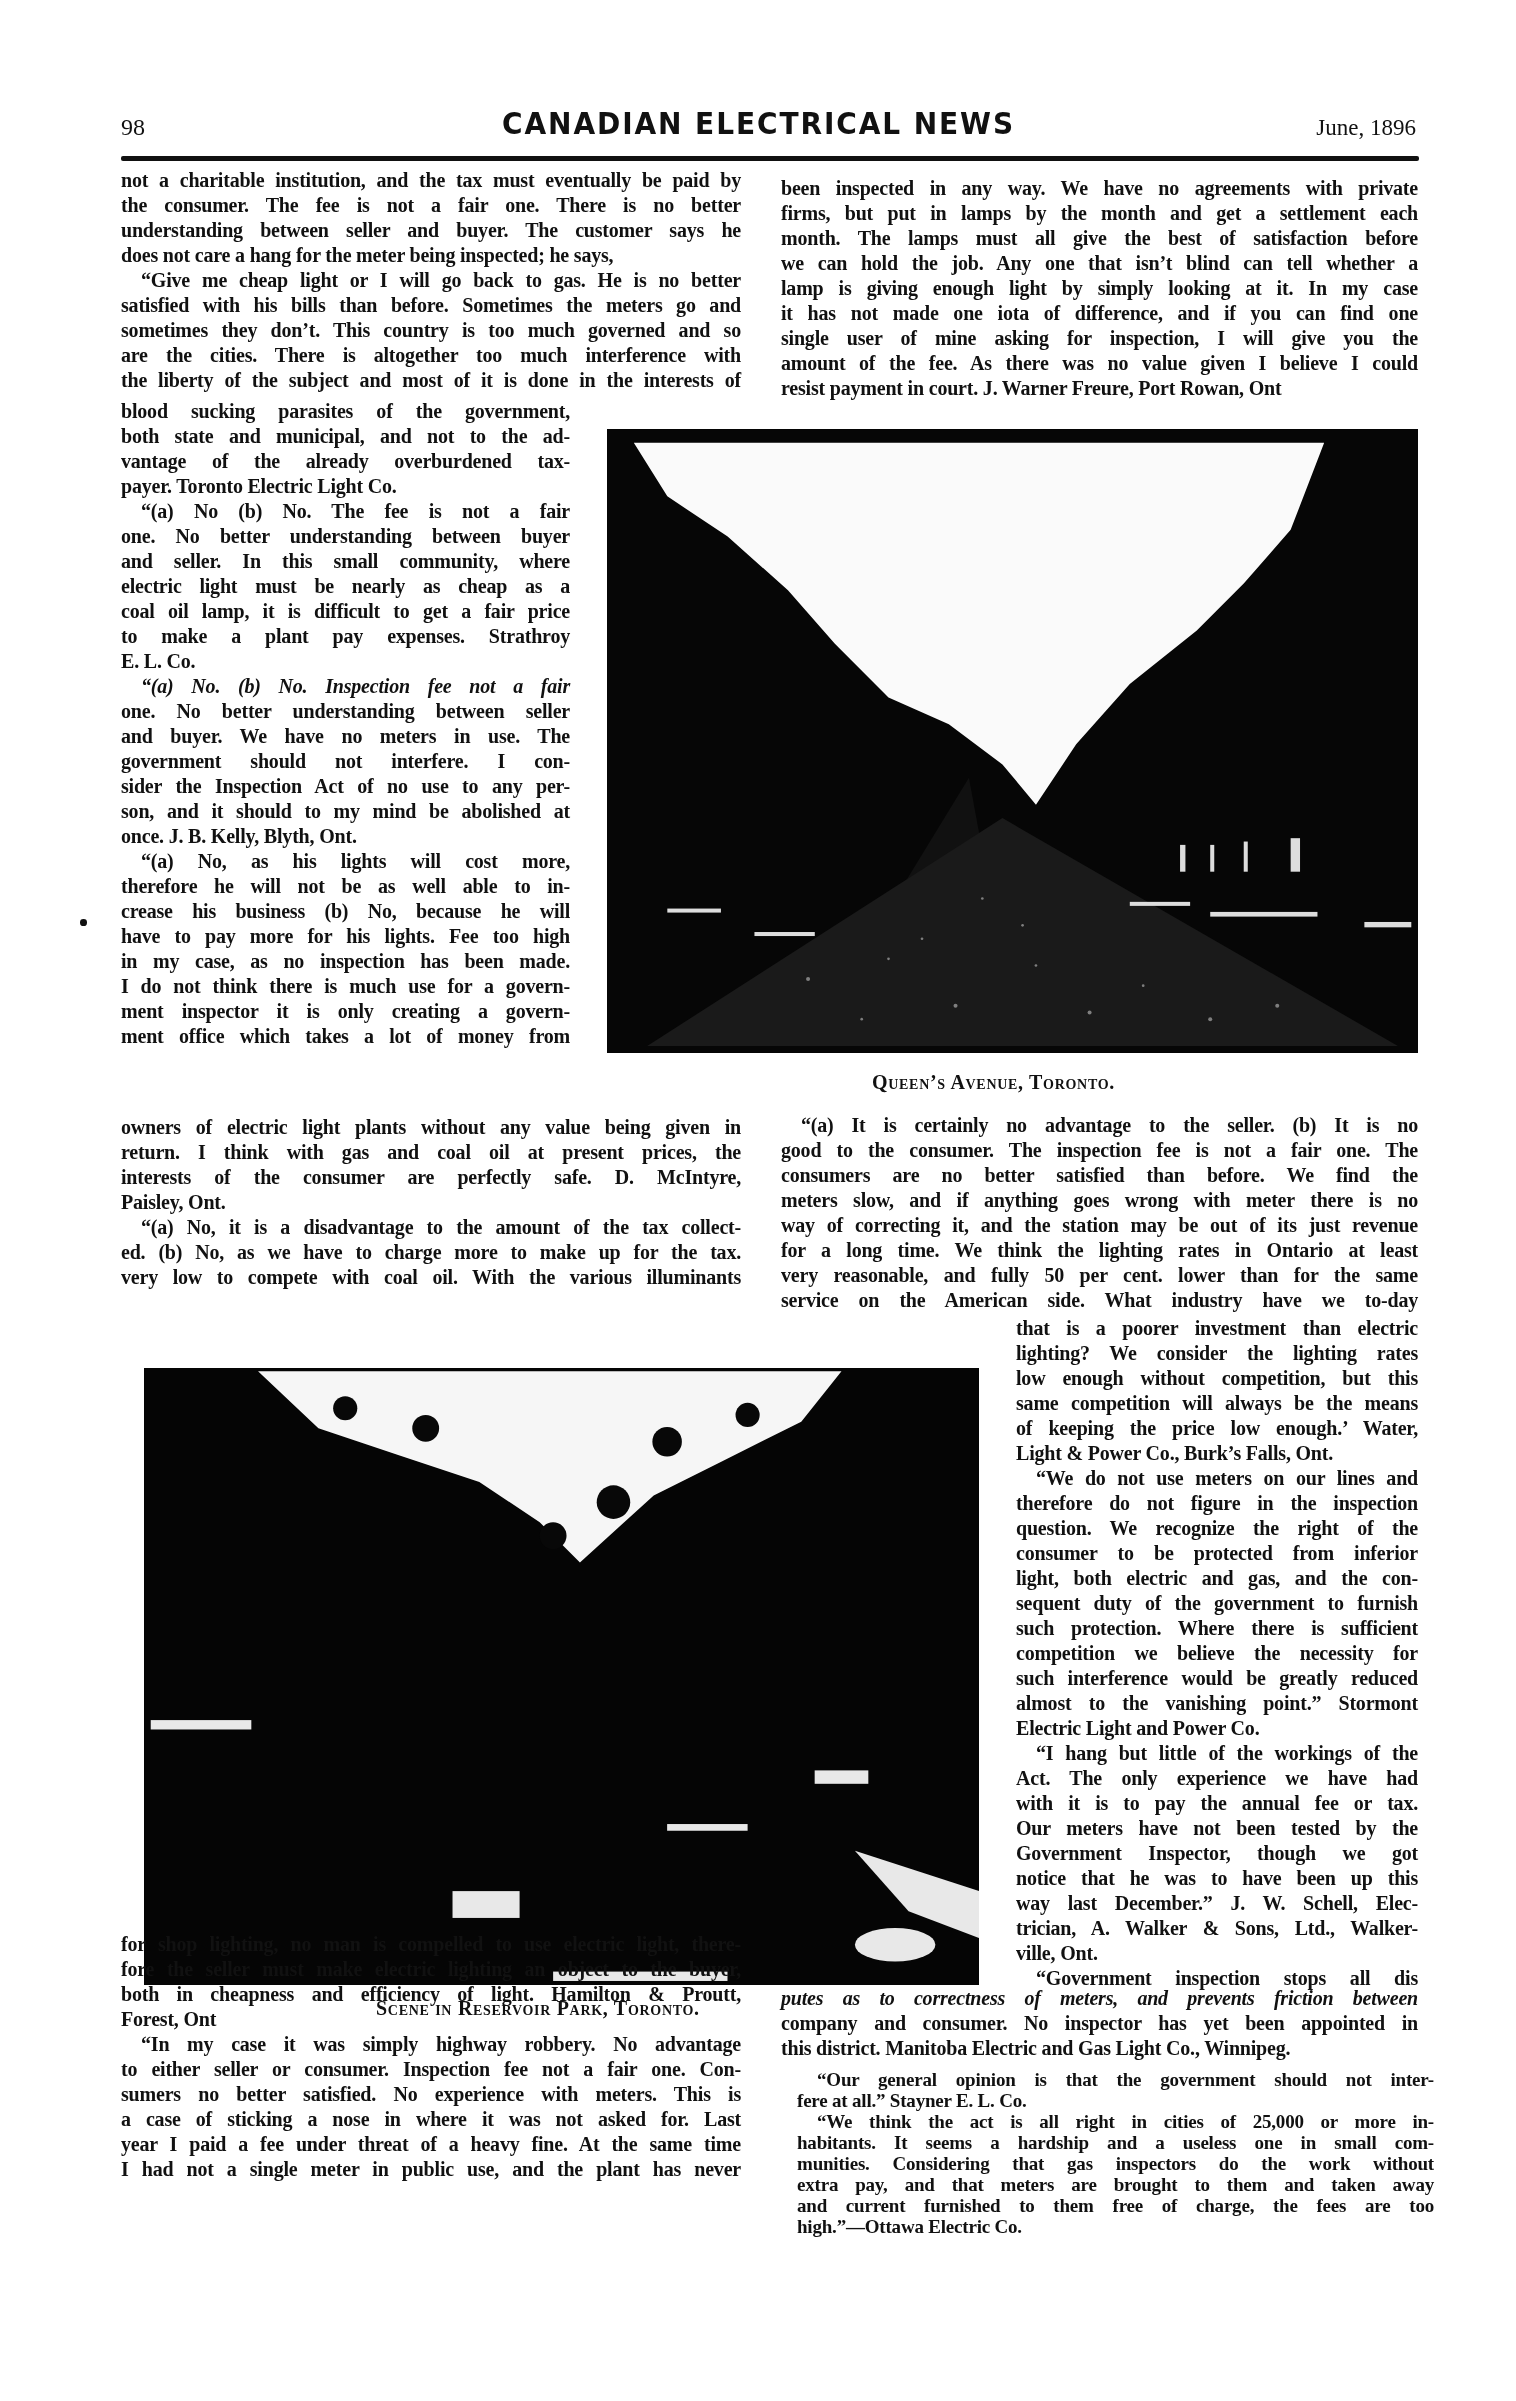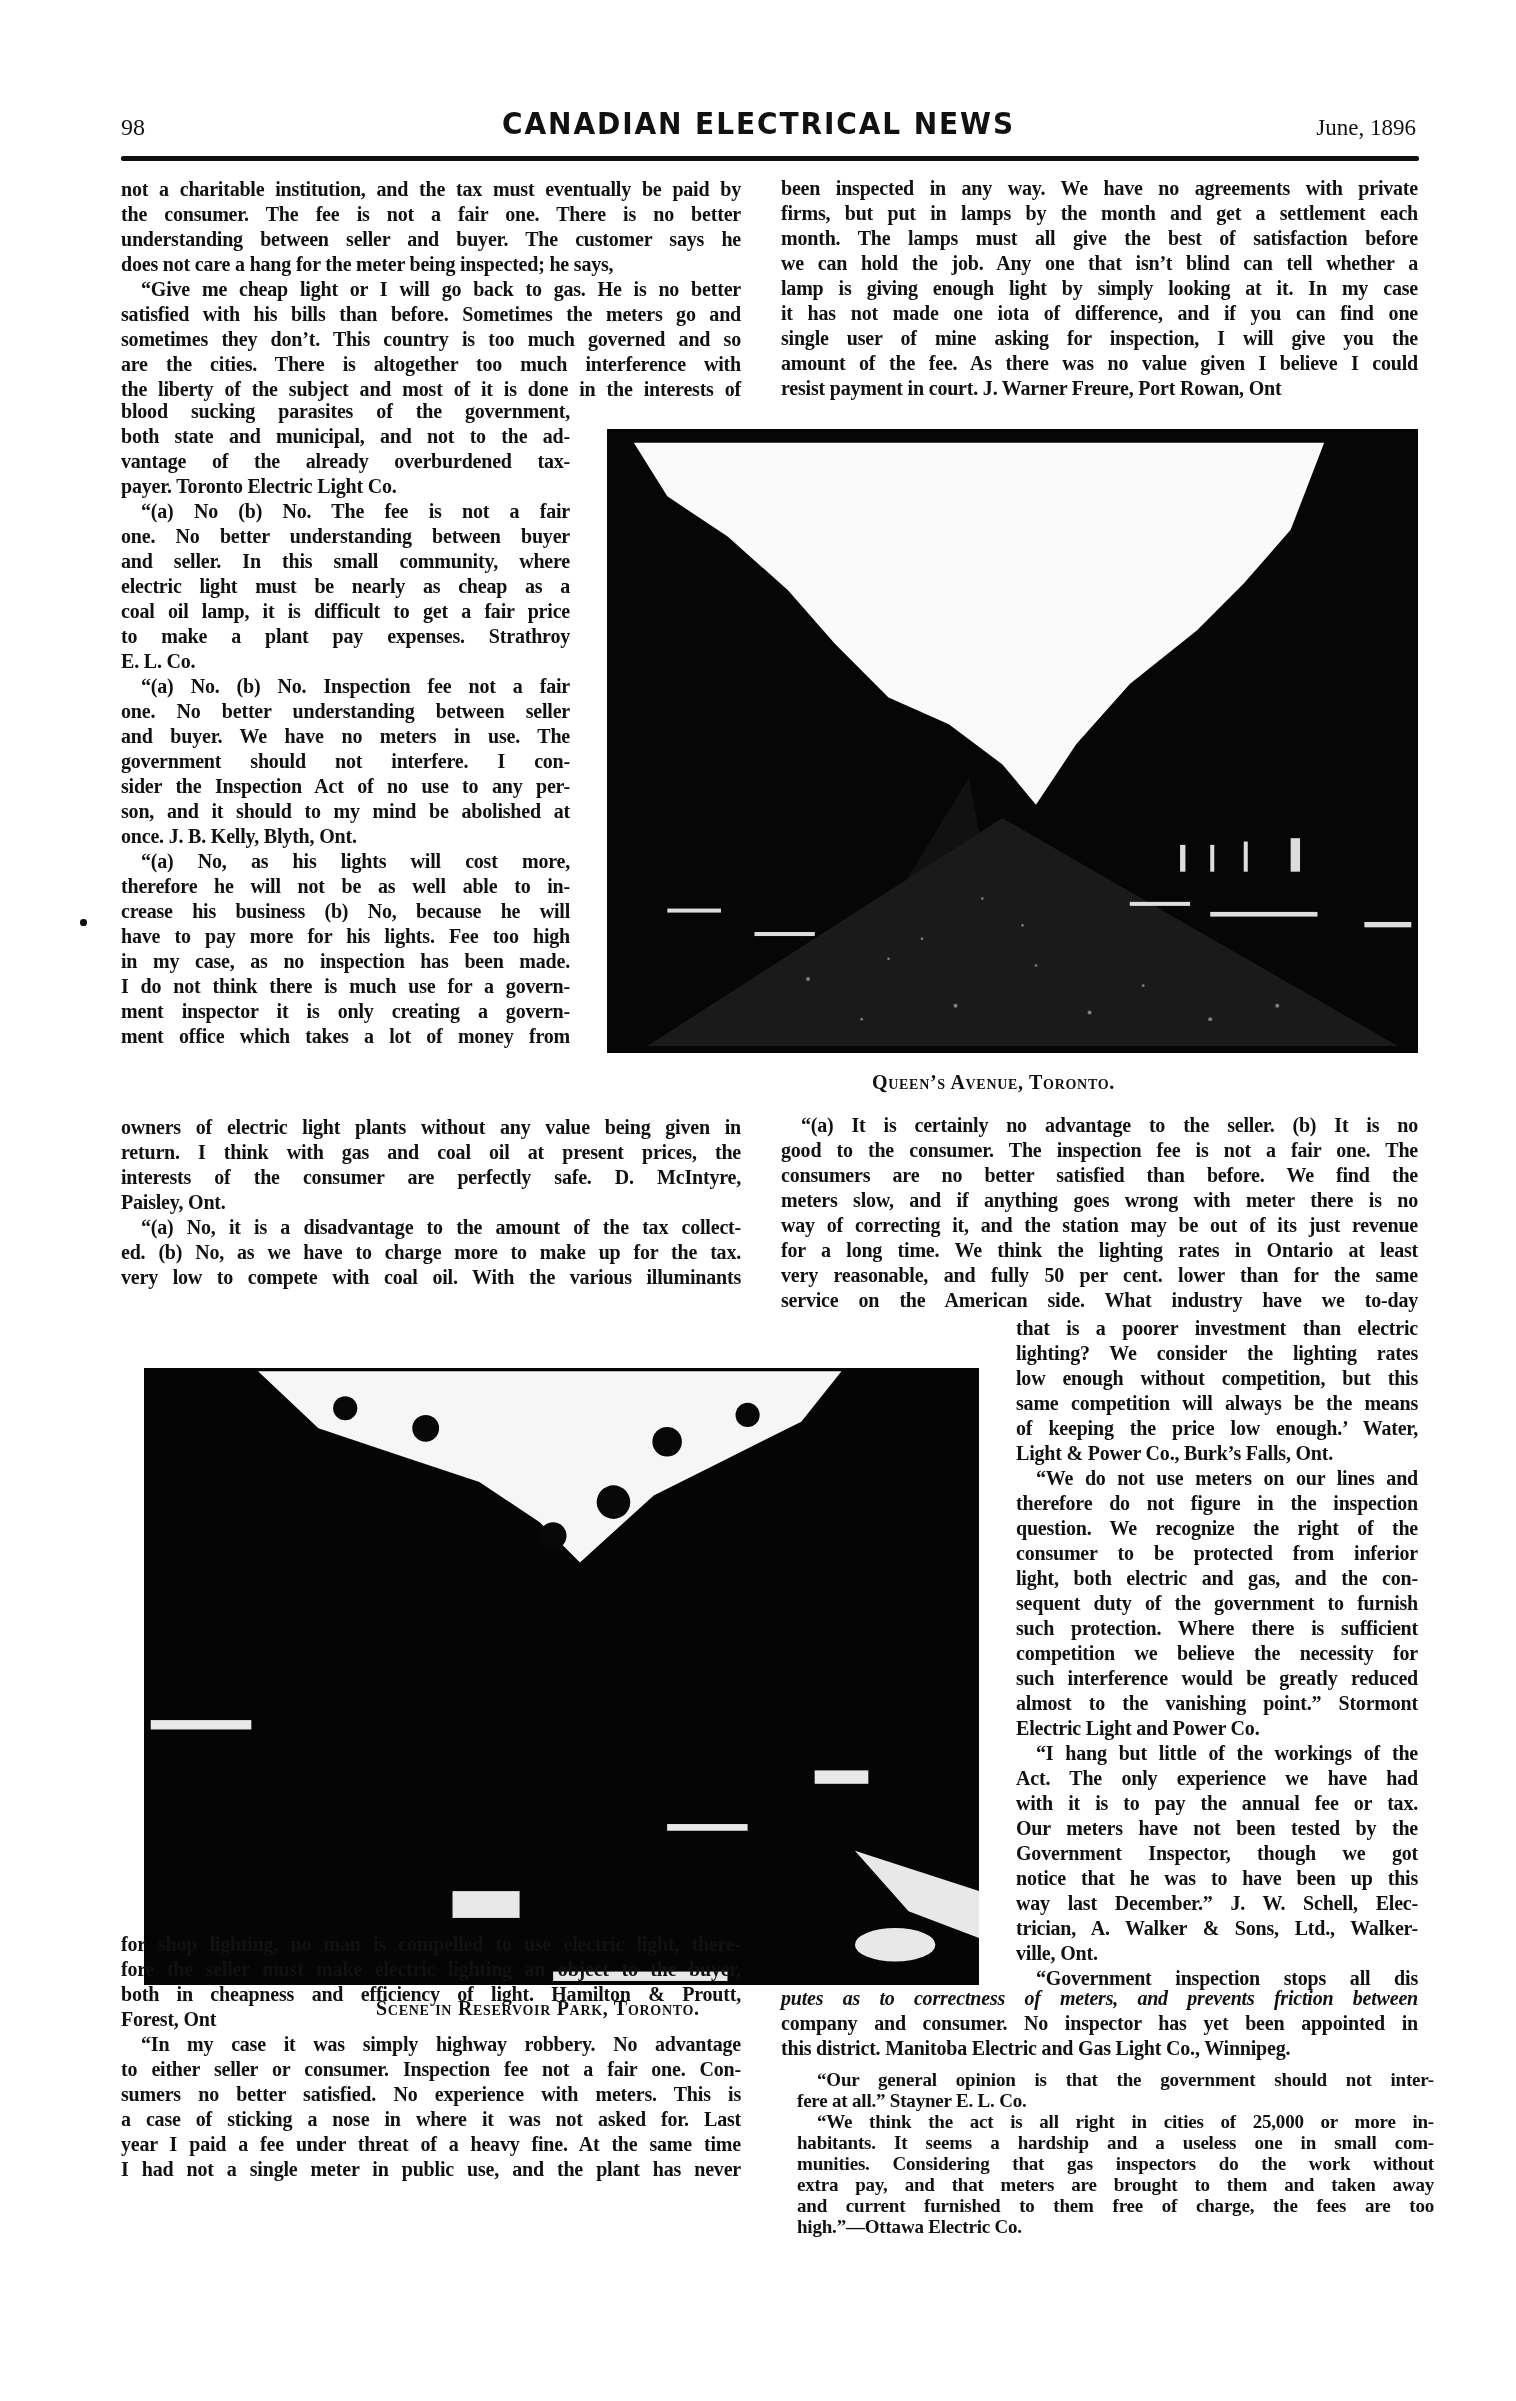--- a/index.html
+++ b/index.html
@@ -21,21 +21,21 @@
   .small{font-size:19px;line-height:21px;margin-left:16px;}
 </style>
 </head>
 <body>
 
 <div class="abs hdr-num">98</div>
 <div class="abs hdr-title">CANADIAN ELECTRICAL NEWS</div>
 <div class="abs hdr-date">June, 1896</div>
 <div class="abs rule"></div>
 
-<div class="abs col" style="left:121px;top:177px;width:620px;" id="lt-wide">
+<div class="abs col" style="left:121px;top:168px;width:620px;" id="lt-wide">
     <span class="line">not a charitable institution, and the tax must eventually be paid by</span>
     <span class="line">the consumer.  The fee is not a fair one.  There is no better</span>
     <span class="line">understanding between seller and buyer.  The customer says he</span>
     <span class="line last">does not care a hang for the meter being inspected; he says,</span>
     <span class="line" style="text-indent: 20px;">“Give me cheap light or I will go back to gas.  He is no better</span>
     <span class="line">satisfied with his bills than before.  Sometimes the meters go and</span>
     <span class="line">sometimes they don’t.  This country is too much governed and so</span>
     <span class="line">are the cities.  There is altogether too much interference with</span>
     <span class="line">the liberty of the subject and most of it is done in the interests of</span>
   </div>
@@ -45,21 +45,21 @@
     <span class="line">both state and municipal, and not to the ad-</span>
     <span class="line">vantage of the already overburdened tax-</span>
     <span class="line last">payer.   Toronto Electric Light Co.</span>
     <span class="line" style="text-indent: 20px;">“(a) No  (b) No.  The fee is not a fair</span>
     <span class="line">one.  No better understanding between buyer</span>
     <span class="line">and seller.  In this small community, where</span>
     <span class="line">electric light must be nearly as cheap as a</span>
     <span class="line">coal oil lamp, it is difficult to get a fair price</span>
     <span class="line">to make a plant pay expenses.   Strathroy</span>
     <span class="line last">E. L. Co.</span>
-    <span class="line" style="text-indent: 20px;">“(a) No.  (b) No.  Inspection fee not a fair</span>
+    <span class="line" style="text-indent: 20px; font-style: italic;">“(a) No.  (b) No.  Inspection fee not a fair</span>
     <span class="line">one.  No better understanding between seller</span>
     <span class="line">and buyer.  We have no meters in use.  The</span>
     <span class="line">government should not interfere.  I con-</span>
     <span class="line">sider the Inspection Act of no use to any per-</span>
     <span class="line">son, and it should to my mind be abolished at</span>
     <span class="line last">once.  J. B. Kelly, Blyth, Ont.</span>
     <span class="line" style="text-indent: 20px;">“(a) No, as his lights will cost more,</span>
     <span class="line">therefore he will not be as well able to in-</span>
     <span class="line">crease his business  (b) No, because he will</span>
     <span class="line">have to pay more for his lights.  Fee too high</span>

